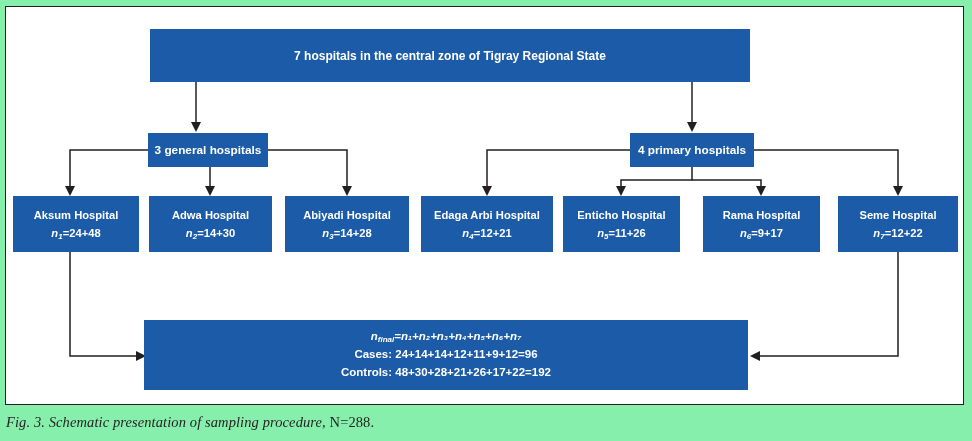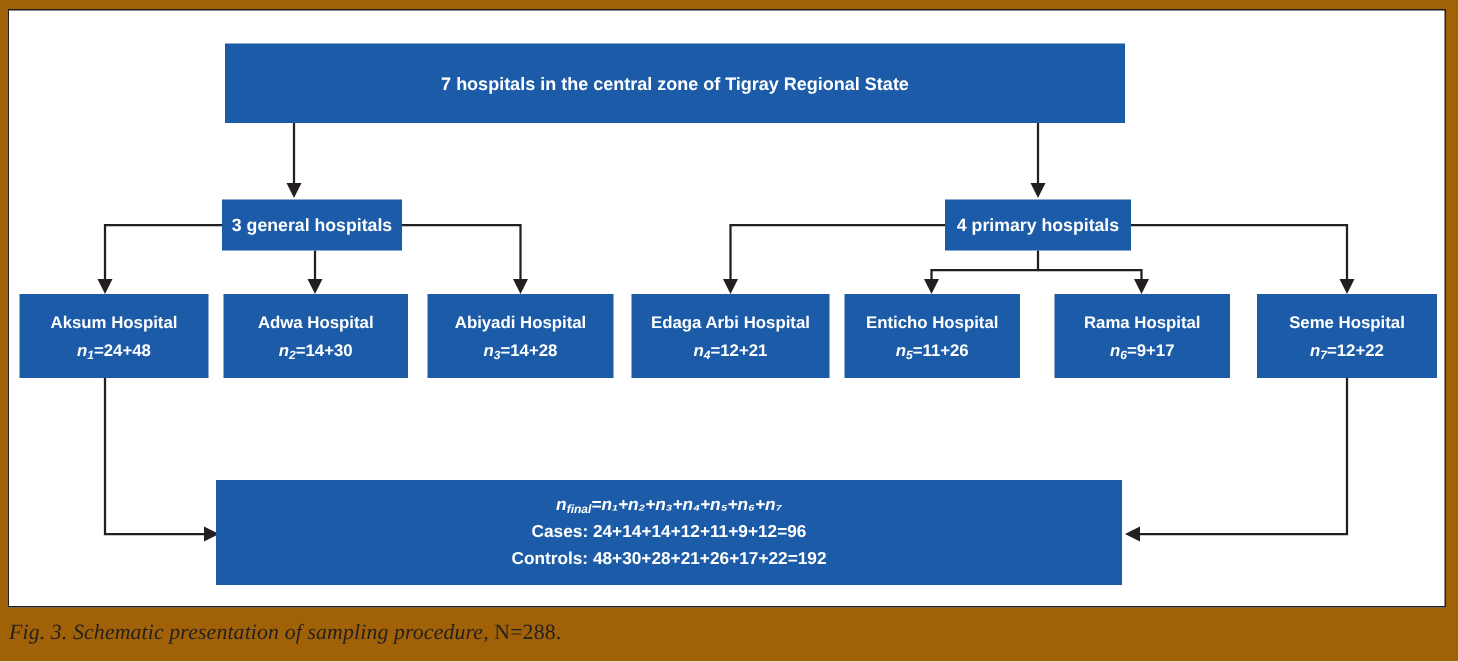--- a/index.html
+++ b/index.html
@@ -8,21 +8,21 @@
     padding: 0;
     background: #ffffff;
   }
   body {
     font-family: "Liberation Sans", sans-serif;
   }
   #figure-root {
     position: relative;
     width: 972px;
     height: 441px;
-    background: #a16207;
+    background: #86efac;
     overflow: hidden;
   }
   .figure-frame {
     position: absolute;
     left: 5px;
     top: 6px;
     width: 959px;
     height: 399px;
     border: 1.4px solid #231f20;
     box-sizing: border-box;

